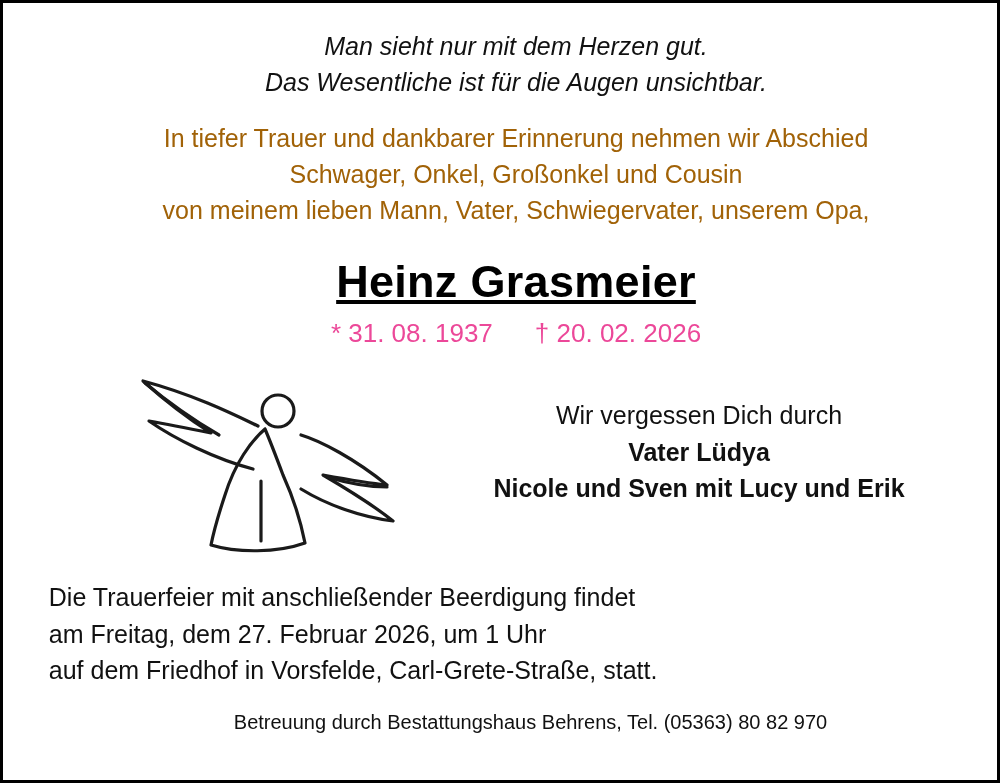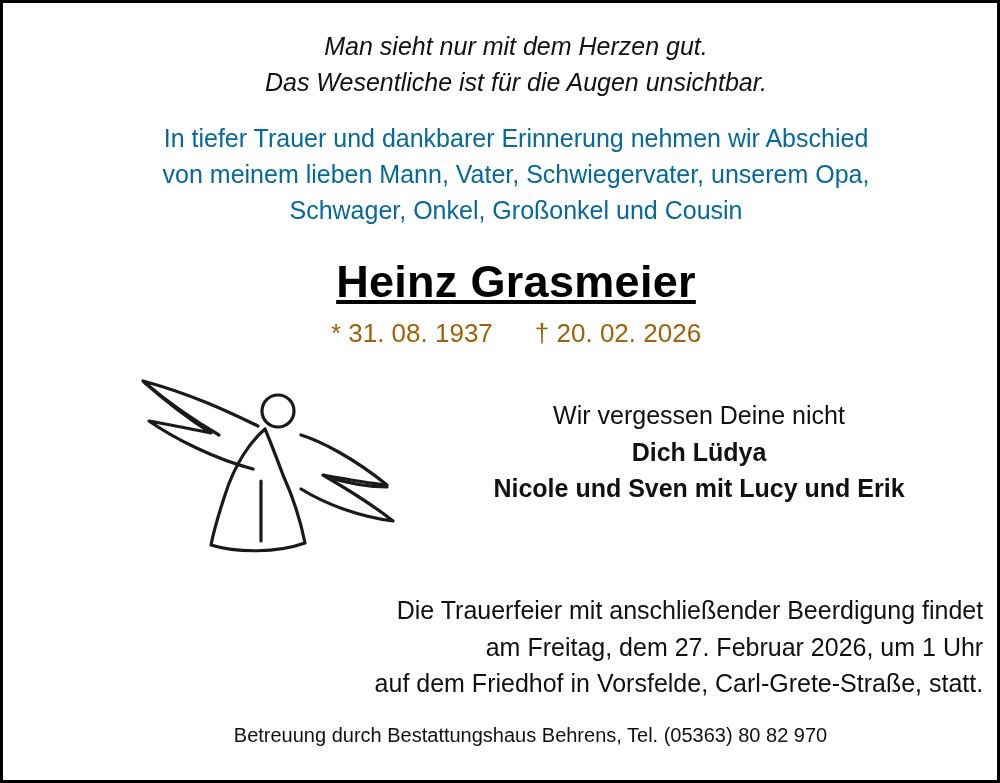--- a/index.html
+++ b/index.html
@@ -40,40 +40,40 @@
     width: 90%;
   }
   .quote .line {
     display: block;
   }
   .intro {
     margin-top: 20px;
     font-size: 25px;
     line-height: 1.44;
     text-align: center;
-    color: #0369a1;
+    color: #a16207;
     width: 94%;
   }
   .intro .line {
     display: block;
   }
   .name {
     margin-top: 28px;
     font-size: 45px;
     font-weight: bold;
     letter-spacing: 0.3px;
     text-align: center;
     color: #000;
     text-decoration: underline;
   }
   .dates {
     margin-top: 10px;
     font-size: 26px;
     text-align: center;
-    color: #a16207;
+    color: #ec4899;
     display: flex;
     justify-content: center;
     gap: 42px;
   }
   .dates .birth, .dates .death {
     white-space: nowrap;
   }
   .middle {
     position: relative;
     width: 100%;
@@ -97,24 +97,24 @@
   }
   .farewell .f-line {
     display: block;
     font-size: 25px;
     line-height: 1.46;
   }
   .farewell .f-line.bold {
     font-weight: bold;
   }
   .service {
-    margin-top: 19px;
+    margin-top: 6px;
     font-size: 25px;
     line-height: 1.46;
-    text-align: right;
+    text-align: left;
     color: #111;
     width: 94%;
   }
   .service .line {
     display: block;
   }
   .footer {
     margin-top: 22px;
     font-size: 20px;
     text-align: center;
@@ -128,22 +128,22 @@
 <div class="obituary">
   <div class="inner">
 
     <div class="quote">
       <span class="line">Man sieht nur mit dem Herzen gut.</span>
       <span class="line">Das Wesentliche ist für die Augen unsichtbar.</span>
     </div>
 
     <div class="intro">
       <span class="line">In tiefer Trauer und dankbarer Erinnerung nehmen wir Abschied</span>
+      <span class="line">Schwager, Onkel, Großonkel und Cousin</span>
       <span class="line">von meinem lieben Mann, Vater, Schwiegervater, unserem Opa,</span>
-      <span class="line">Schwager, Onkel, Großonkel und Cousin</span>
     </div>
 
     <div class="name">Heinz Grasmeier</div>
 
     <div class="dates">
       <span class="birth">* 31. 08. 1937</span>
       <span class="death">† 20. 02. 2026</span>
     </div>
 
     <div class="middle">
@@ -160,22 +160,22 @@
             <path d="M272 124 C252 124, 232 120, 212 114"></path>
 
             <path d="M150 66 C136 78, 120 100, 110 132 C102 156, 98 172, 96 182 C122 190, 162 190, 190 180 C186 160, 178 134, 168 112 C162 96, 156 80, 150 66"></path>
 
             <path d="M146 118 C146 140, 146 162, 146 178"></path>
           </g>
         </svg>
       </div>
 
       <div class="farewell">
-        <span class="f-line">Wir vergessen Deine nicht</span>
-        <span class="f-line bold">Dich Lüdya</span>
+        <span class="f-line">Wir vergessen Dich durch</span>
+        <span class="f-line bold">Vater Lüdya</span>
         <span class="f-line bold">Nicole und Sven mit Lucy und Erik</span>
       </div>
     </div>
 
     <div class="service">
       <span class="line">Die Trauerfeier mit anschließender Beerdigung findet</span>
       <span class="line">am Freitag, dem 27. Februar 2026, um 1 Uhr</span>
       <span class="line">auf dem Friedhof in Vorsfelde, Carl-Grete-Straße, statt.</span>
     </div>
 

